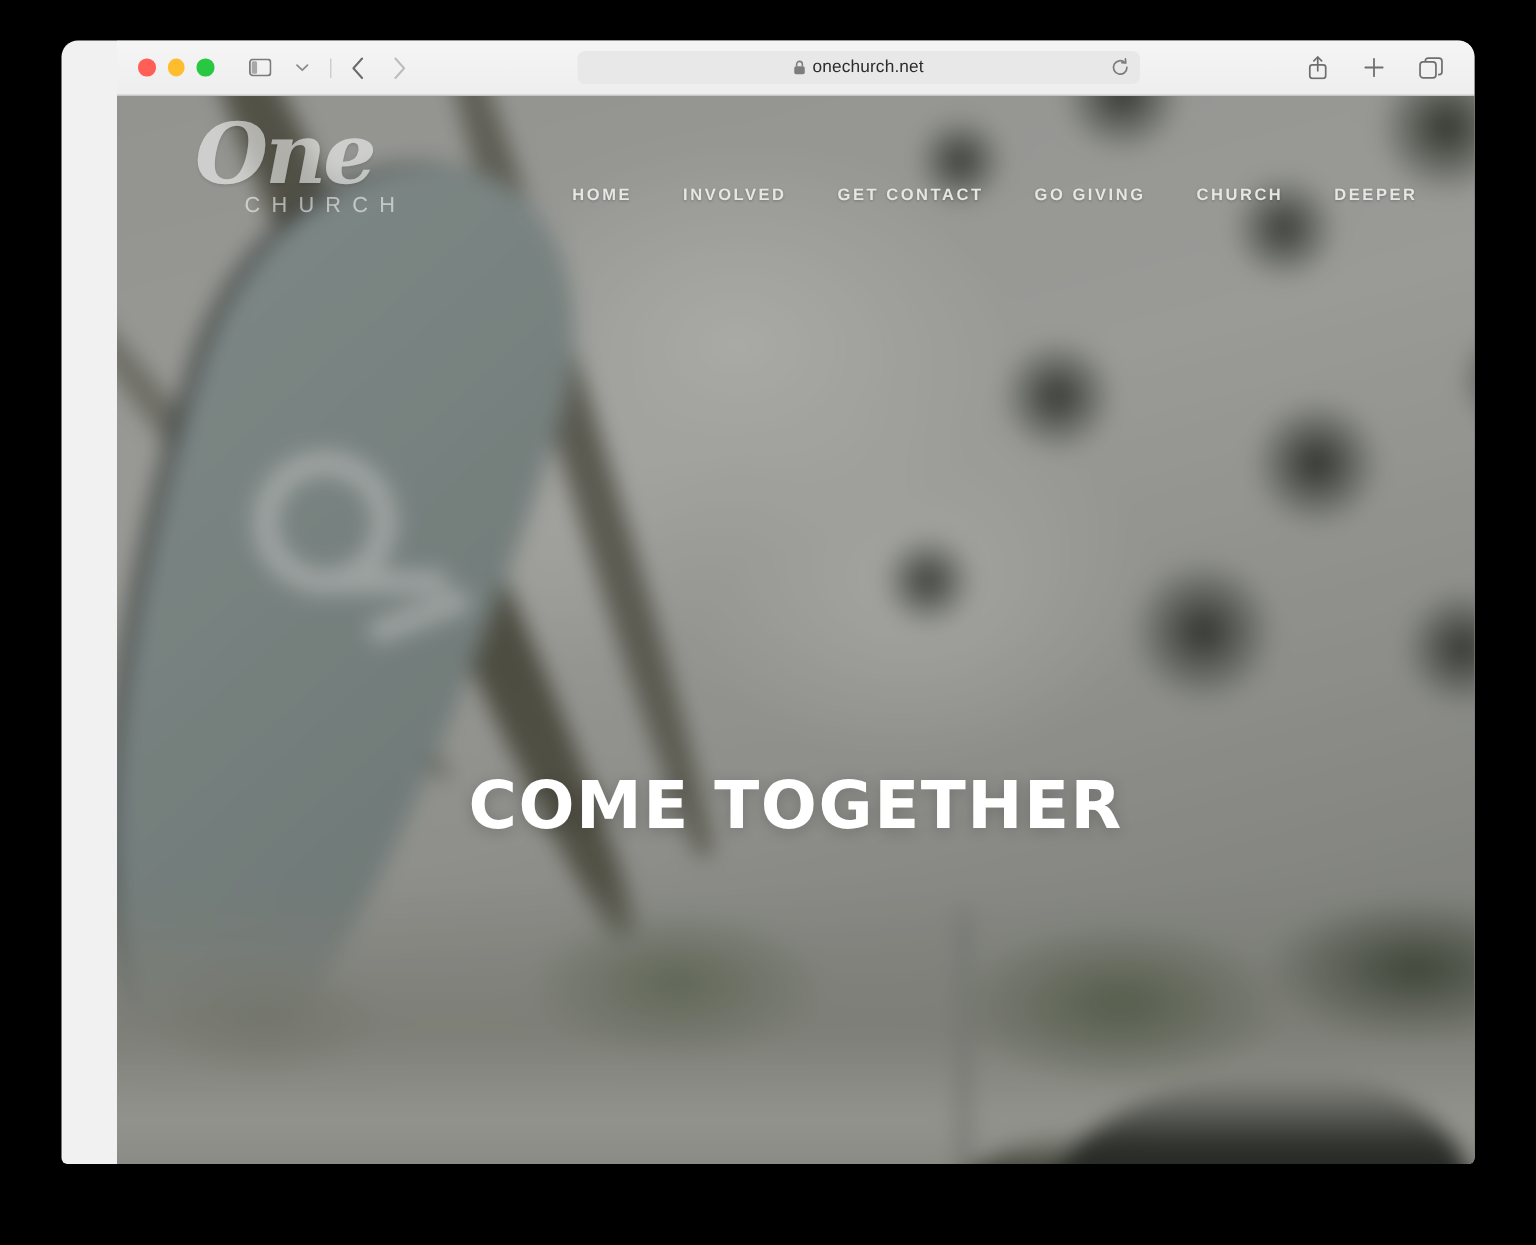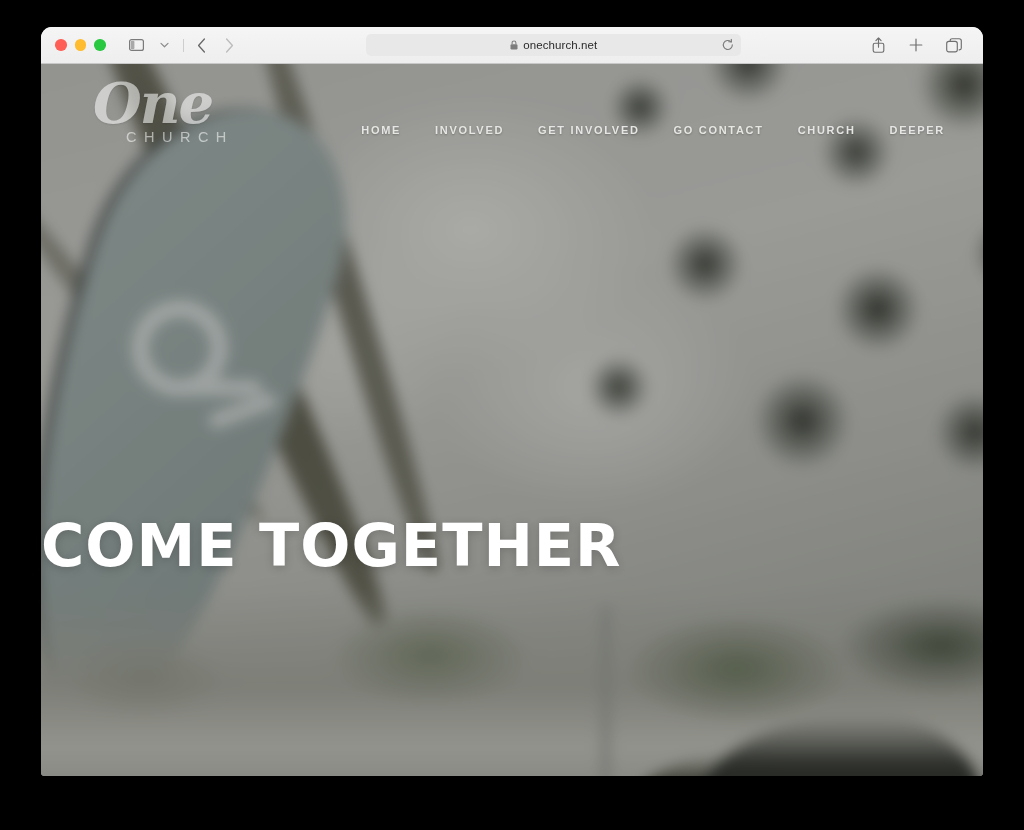--- a/index.html
+++ b/index.html
@@ -16,20 +16,21 @@
   .window {
     position: absolute;
     left: 41px;
     top: 27px;
     width: 942px;
     height: 749px;
     border-radius: 11px 11px 4px 4px;
     overflow: hidden;
     background: #f2f1f1;
     box-shadow: 0 10px 40px rgba(0,0,0,0.85);
+    padding-left: 37px;
   }
 
   
   .toolbar {
     position: relative;
     height: 37px;
     background: linear-gradient(#f6f5f5, #efeeee);
     border-bottom: 1px solid #c9c8c8;
     display: flex;
     align-items: center;
@@ -296,23 +297,23 @@
     white-space: nowrap;
     margin-top: 36px;
   }
   .site-nav a:last-child { padding-right: 2px; }
 
   
   .hero-title {
     position: absolute;
     left: 0; right: 0;
     top: 452px;
-    text-align: left;
+    text-align: center;
     font-family: "DejaVu Sans", sans-serif;
-    font-size: 59px;
+    font-size: 44px;
     font-weight: 700;
     letter-spacing: 1px;
     color: #ffffff;
     line-height: 1;
     text-shadow: 0 2px 10px rgba(0,0,0,0.18);
   }
 </style>
 </head>
 <body>
 
@@ -415,22 +416,22 @@
 
     <div class="site-header">
       <a class="logo" href="#">
         <span class="word">One</span>
         <span class="sub">CHURCH</span>
       </a>
 
       <nav class="site-nav">
         <a href="#">HOME</a>
         <a href="#">INVOLVED</a>
-        <a href="#">GET INVOLVED</a>
-        <a href="#">GO CONTACT</a>
+        <a href="#">GET CONTACT</a>
+        <a href="#">GO GIVING</a>
         <a href="#">CHURCH</a>
         <a href="#">DEEPER</a>
       </nav>
     </div>
 
     <h1 class="hero-title">COME TOGETHER</h1>
 
   </div>
 </div>
 

